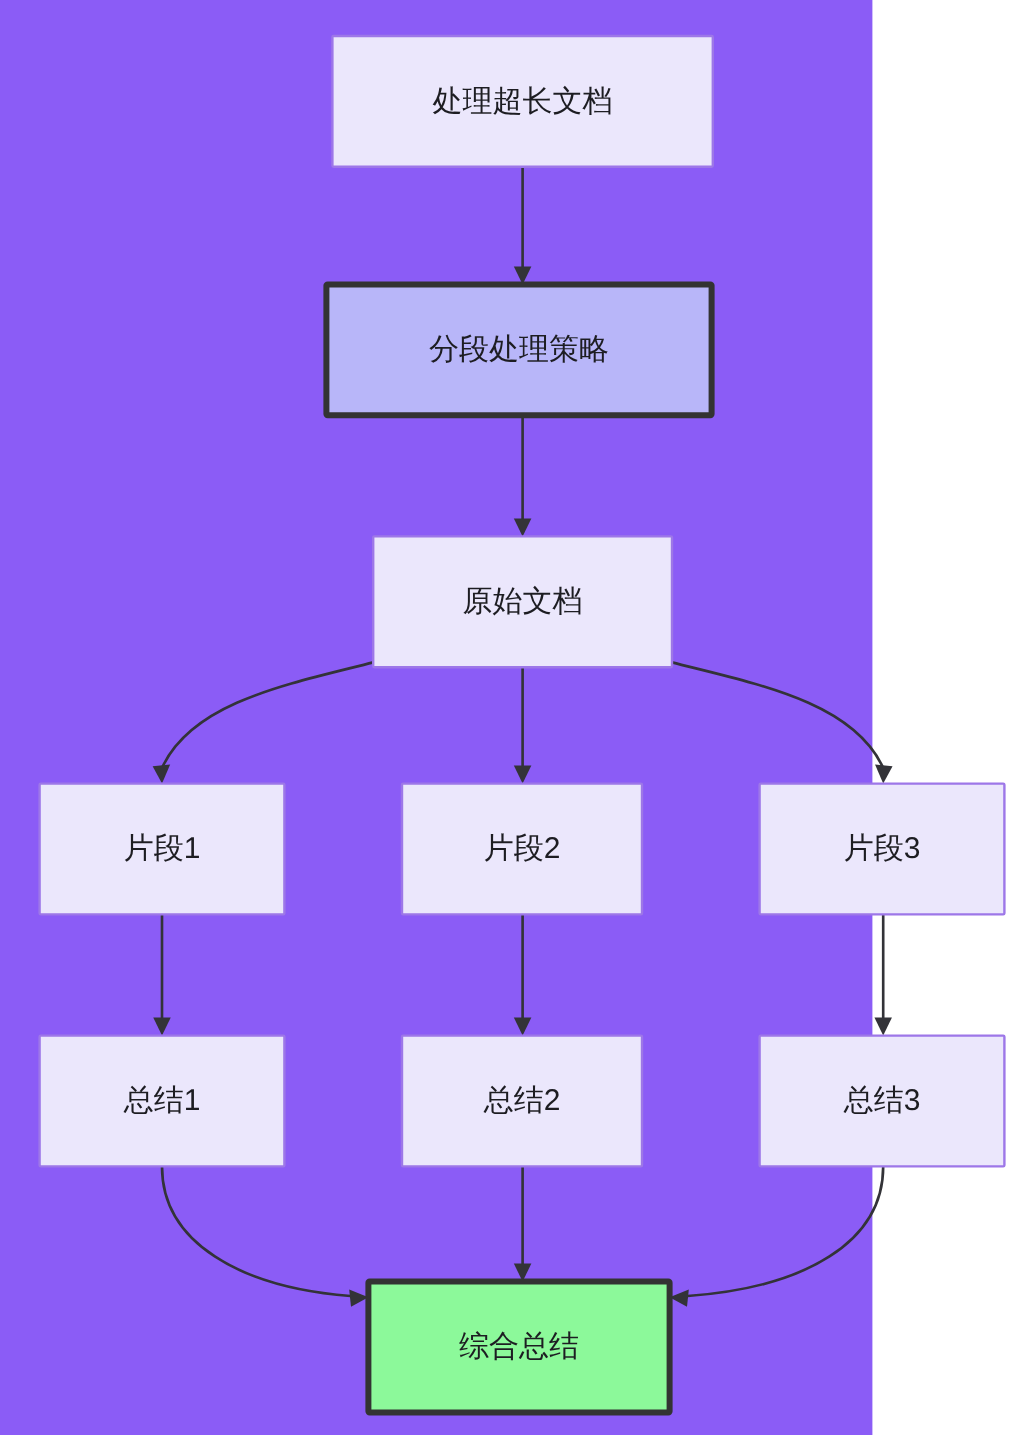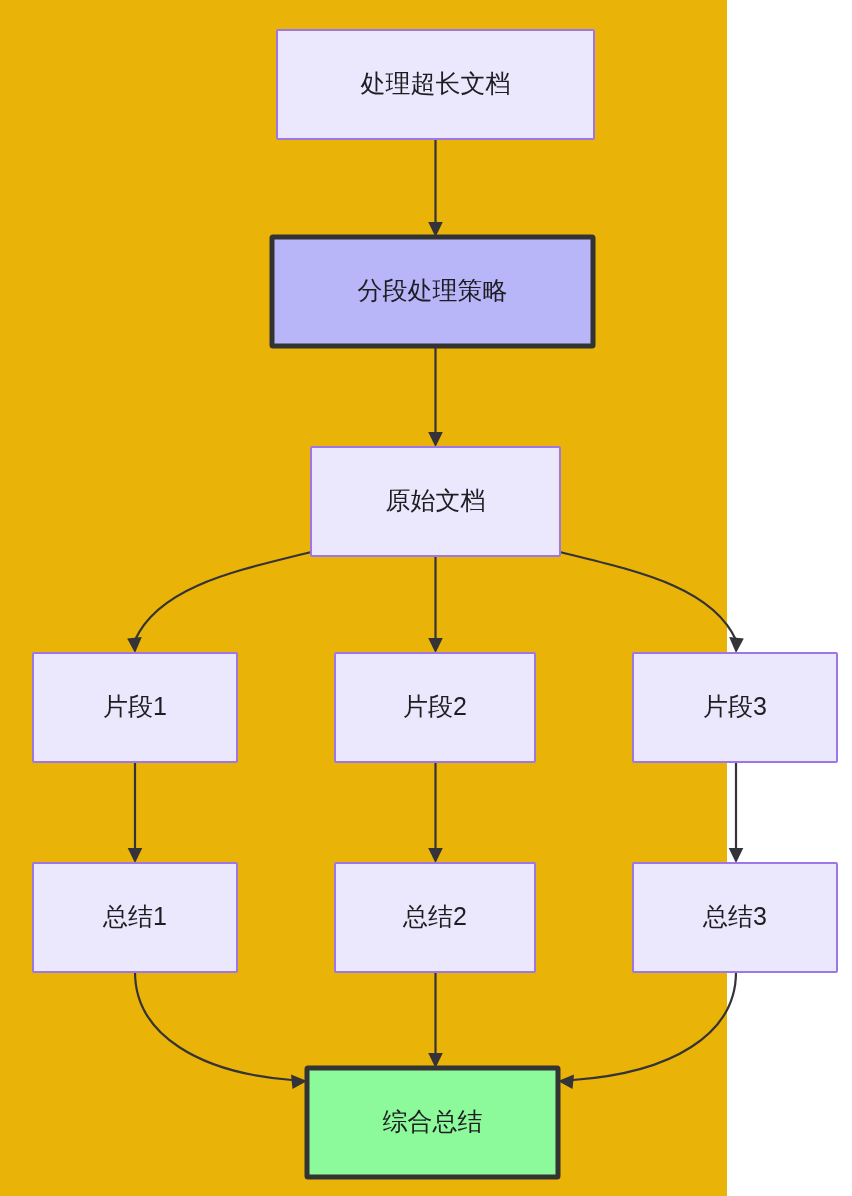--- a/index.html
+++ b/index.html
@@ -11,21 +11,21 @@
   body {
     width: 852px;
     height: 1196px;
     overflow: hidden;
     font-family: "Liberation Sans", "DejaVu Sans", sans-serif;
   }
   #diagram-root {
     position: relative;
     width: 727px;
     height: 1196px;
-    background: #eab308;
+    background: #8b5cf6;
   }
   svg#flowchart {
     display: block;
     width: 852px;
     height: 1196px;
   }
   .node-rect {
     fill: #ebe7fc;
     stroke: #9d77e8;
     stroke-width: 2;

